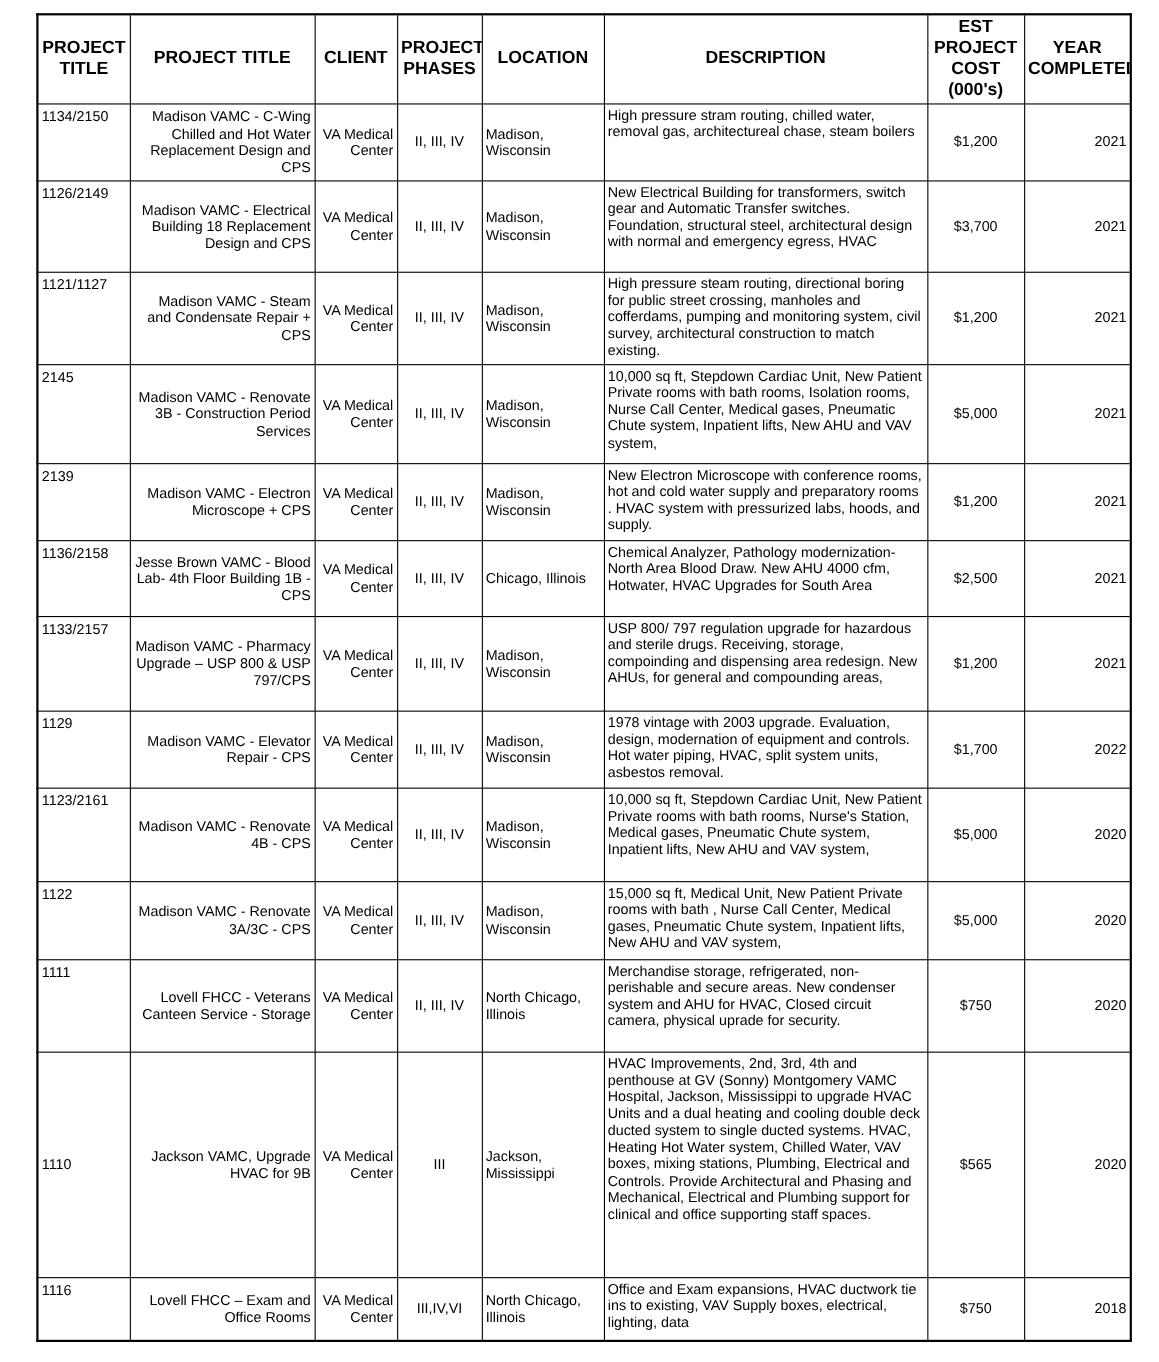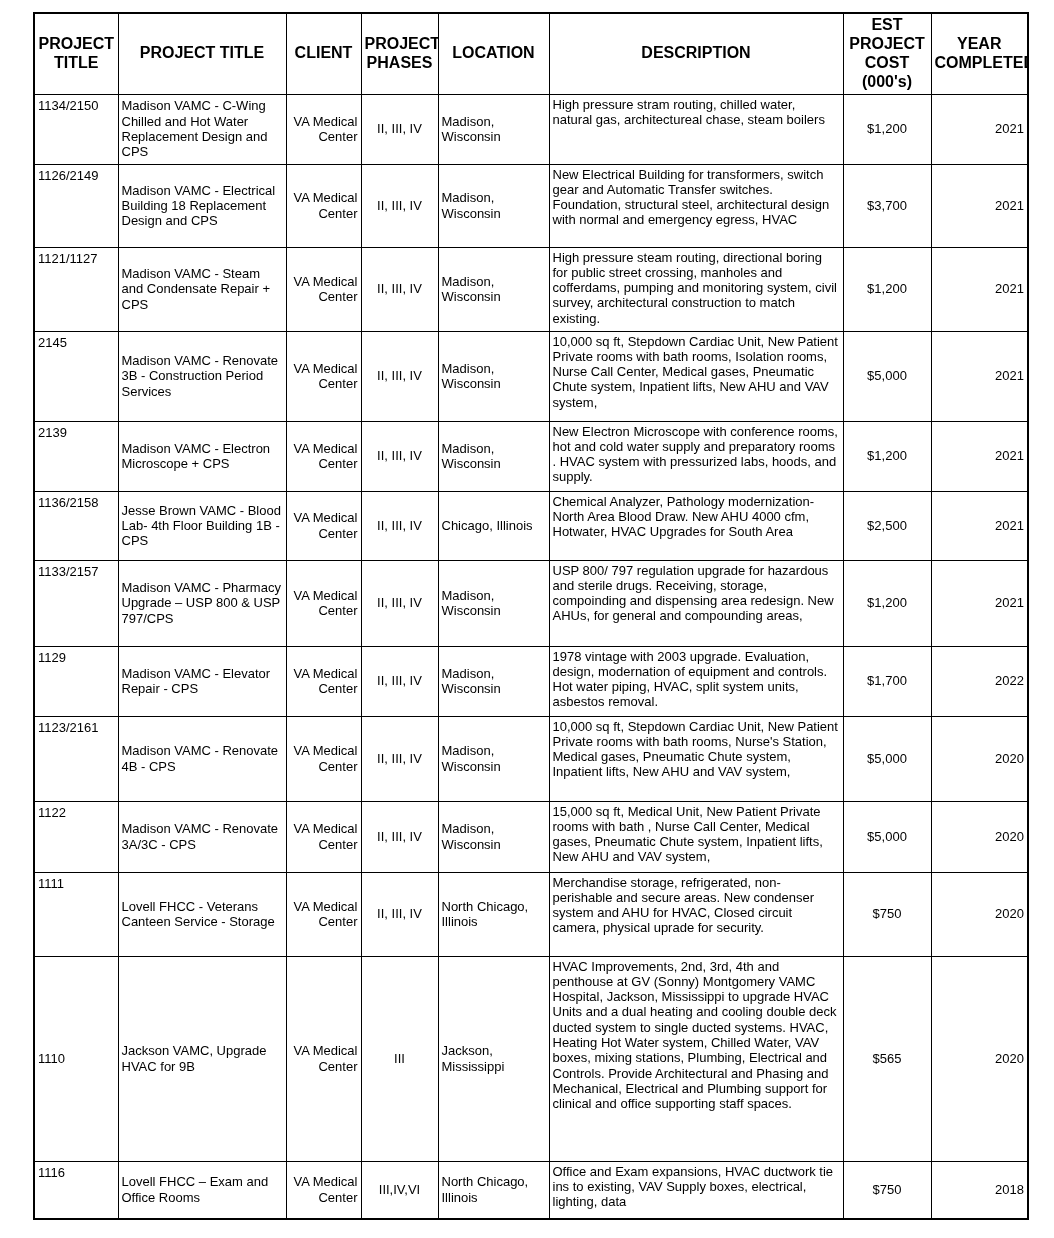--- a/index.html
+++ b/index.html
@@ -35,21 +35,21 @@
   thead tr { height: 73px; }
   th {
     font-weight: bold;
     text-align: center;
     vertical-align: middle;
     font-size: 16px;
     padding: 2px 3px;
   }
   td { padding: 1px 3px; }
   td.col-number   { text-align: left; vertical-align: top; padding-top: 3px; }
-  td.col-title    { text-align: left; vertical-align: middle; }
+  td.col-title    { text-align: right; vertical-align: middle; }
   td.col-client   { text-align: right; vertical-align: middle; }
   td.col-phases   { text-align: center; vertical-align: middle; }
   td.col-location { vertical-align: middle; }
   td.col-description { text-align: left; vertical-align: top; padding: 2px 4px 2px 3px; }
   td.col-cost     { text-align: center; vertical-align: middle; }
   td.col-year     { text-align: right; vertical-align: middle; }
 
   
   tbody tr:nth-child(1)  { height: 70px; }
   tbody tr:nth-child(2)  { height: 83px; }
@@ -94,21 +94,21 @@
         <th>YEAR COMPLETED</th>
       </tr>
     </thead>
     <tbody id="table-body">
         <tr>
     <td class="col-number">1134/2150</td>
     <td class="col-title">Madison VAMC - C-Wing Chilled and Hot Water Replacement  Design and CPS</td>
     <td class="col-client">VA Medical Center</td>
     <td class="col-phases">II, III, IV</td>
     <td class="col-location">Madison, Wisconsin</td>
-    <td class="col-description">High pressure stram routing, chilled water, natural gas, architectureal chase, steam boilers</td>
+    <td class="col-description">High pressure stram routing, chilled water, removal gas, architectureal chase, steam boilers</td>
     <td class="col-cost">$1,200</td>
     <td class="col-year">2021</td>
   </tr>
         <tr>
     <td class="col-number">1126/2149</td>
     <td class="col-title">Madison VAMC - Electrical Building 18 Replacement Design and CPS</td>
     <td class="col-client">VA Medical Center</td>
     <td class="col-phases">II, III, IV</td>
     <td class="col-location">Madison, Wisconsin</td>
     <td class="col-description">New Electrical Building for transformers, switch gear and Automatic Transfer switches. Foundation, structural steel, architectural design with normal and emergency egress, HVAC</td>

